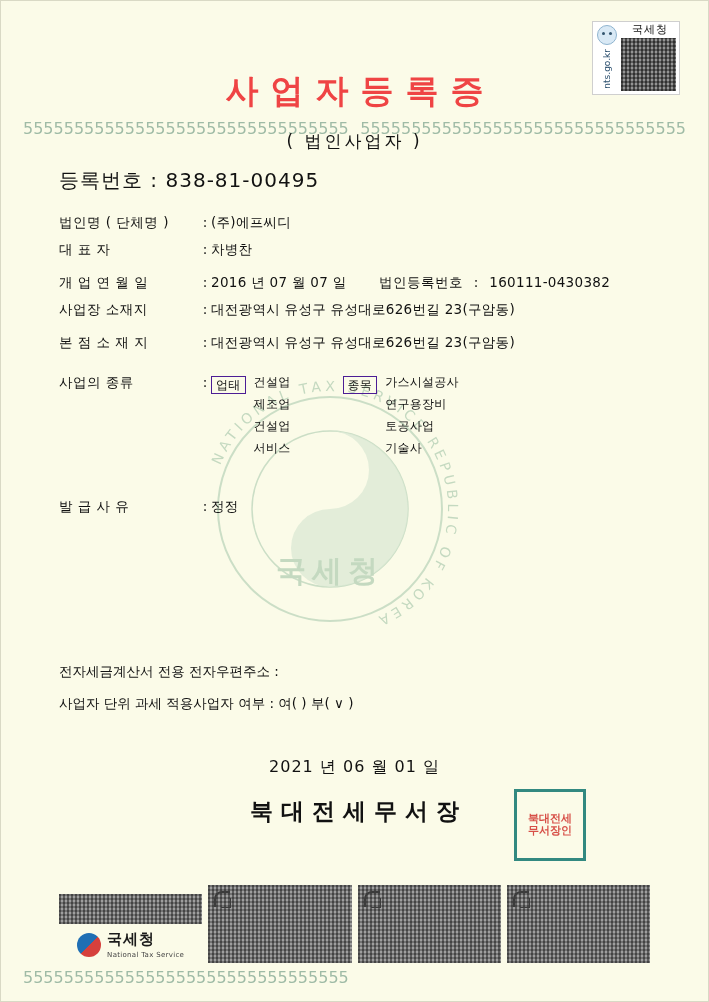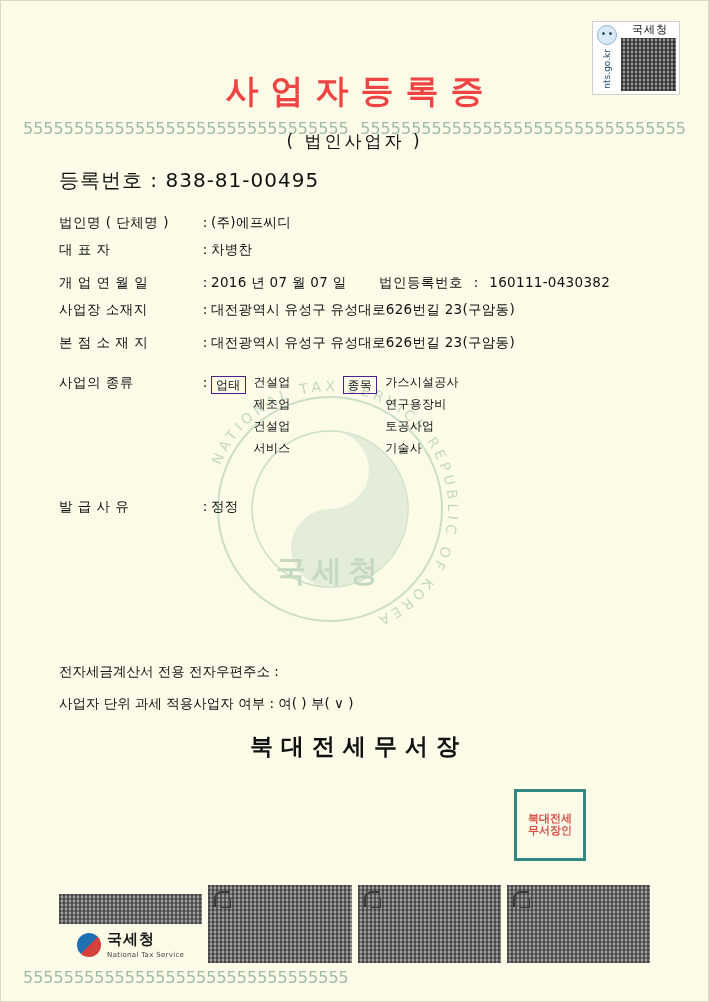--- a/index.html
+++ b/index.html
@@ -424,20 +424,21 @@
     <div class="lower-block">
       <div class="row">
         <div>전자세금계산서 전용 전자우편주소  :</div>
         <div style="margin-left:8px"></div>
       </div>
       <div class="row">
         <div>사업자 단위 과세 적용사업자 여부  :  여(  ) 부( ∨ )</div>
       </div>
     </div>
 
+    <div class="date-line">2021 년 06 월 01 일</div>
     <div class="issuer">북대전세무서장</div>
 
   </div>
 
   <div class="seal">
     <div>
       <span>북대전세</span>
       <span>무서장인</span>
     </div>
   </div>

